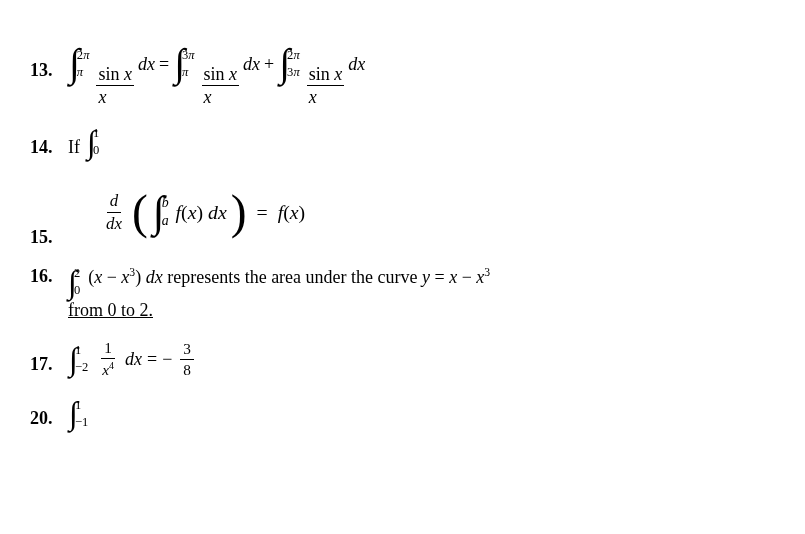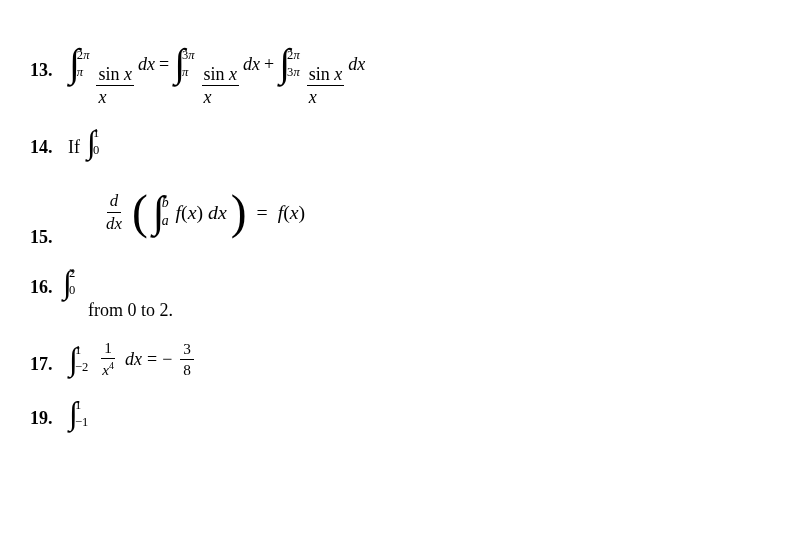--- a/index.html
+++ b/index.html
@@ -115,27 +115,29 @@
       align-items: center;
     }
 
     
     .p16-block {
       margin-bottom: 18px;
     }
 
     .p16-row1 {
       display: flex;
-      align-items: flex-end;
+      align-items: flex-start;
+      gap: 5px;
       flex-wrap: wrap;
     }
 
     .p16-row2 {
-      margin-left: 58px;
+      margin-left: 38px;
       margin-top: 2px;
+      text-decoration: underline;
     }
 
     
     .p17-row {
       display: flex;
       align-items: center;
       gap: 5px;
     }
 
     
@@ -256,20 +258,21 @@
 <div class="p16-block">
   <div class="p16-row1">
     <span class="problem-number">16.</span>
     <div class="integral-container">
       <span class="integral-symbol" style="font-size:1.8em;">∫</span>
       <div class="integral-limits">
         <span class="integral-upper">2</span>
         <span class="integral-lower">0</span>
       </div>
     </div>
+    <span>(<span class="italic">x</span> − <span class="italic">x</span><sup>3</sup>) <span class="italic">dx</span> represents the area under the curve <span class="italic">y</span> = <span class="italic">x</span> − <span class="italic">x</span><sup>3</sup></span>
   </div>
   <div class="p16-row2">
     <span>from 0 to 2.</span>
   </div>
 </div>
 
 <div class="problem">
   <span class="problem-number">17.</span>
   <div class="p17-row">
     <div class="integral-container">
@@ -287,21 +290,21 @@
     <span>=</span>
     <span>−</span>
     <div class="fraction frac-small">
       <div class="numerator">3</div>
       <div class="denominator">8</div>
     </div>
   </div>
 </div>
 
 <div class="problem">
-  <span class="problem-number">19.</span>
+  <span class="problem-number">20.</span>
   <div class="integral-container">
     <span class="integral-symbol" style="font-size:1.8em;">∫</span>
     <div class="integral-limits">
       <span class="integral-upper">1</span>
       <span class="integral-lower">−1</span>
     </div>
   </div>
 </div>
 
 </body></html>

